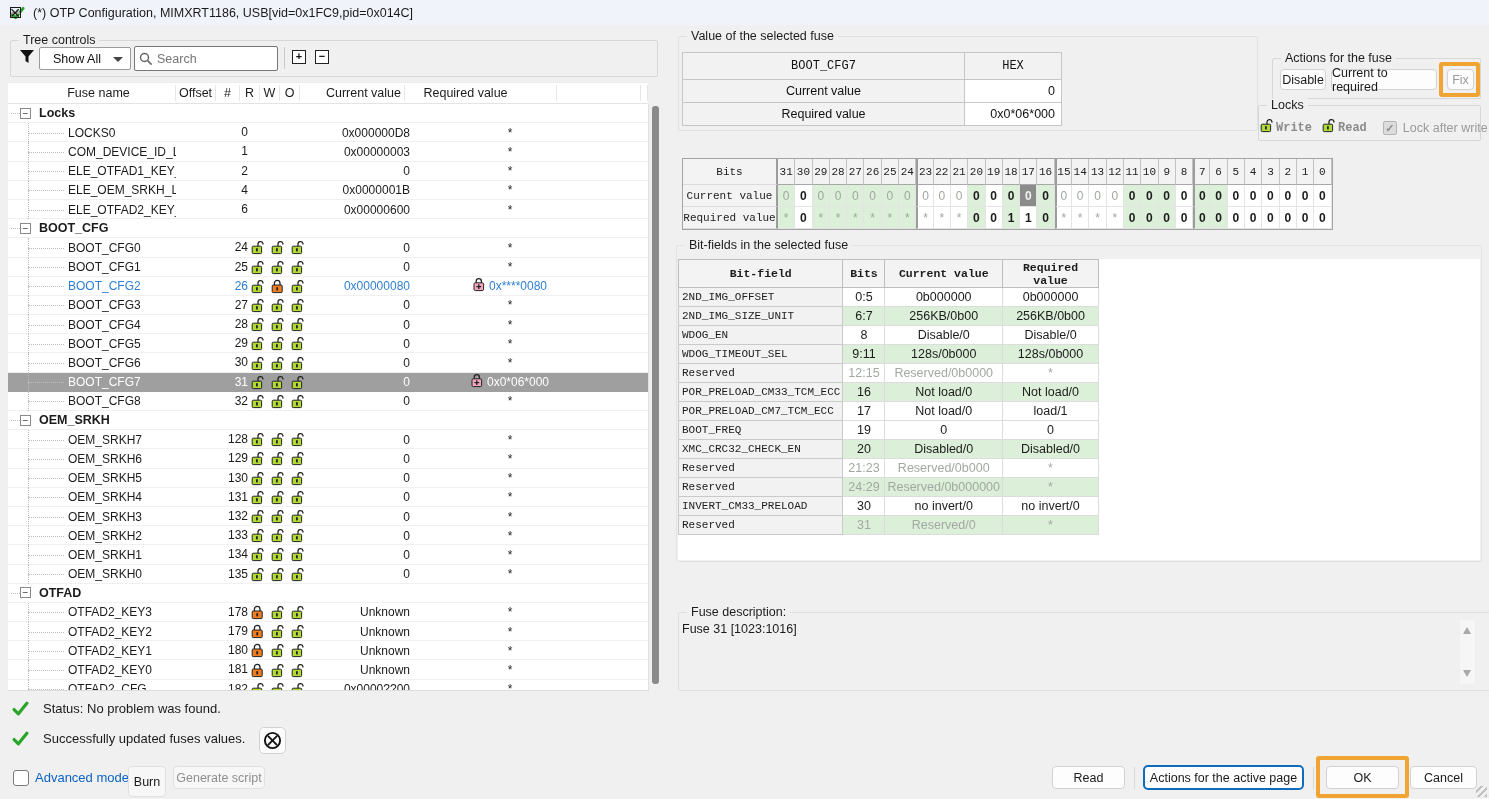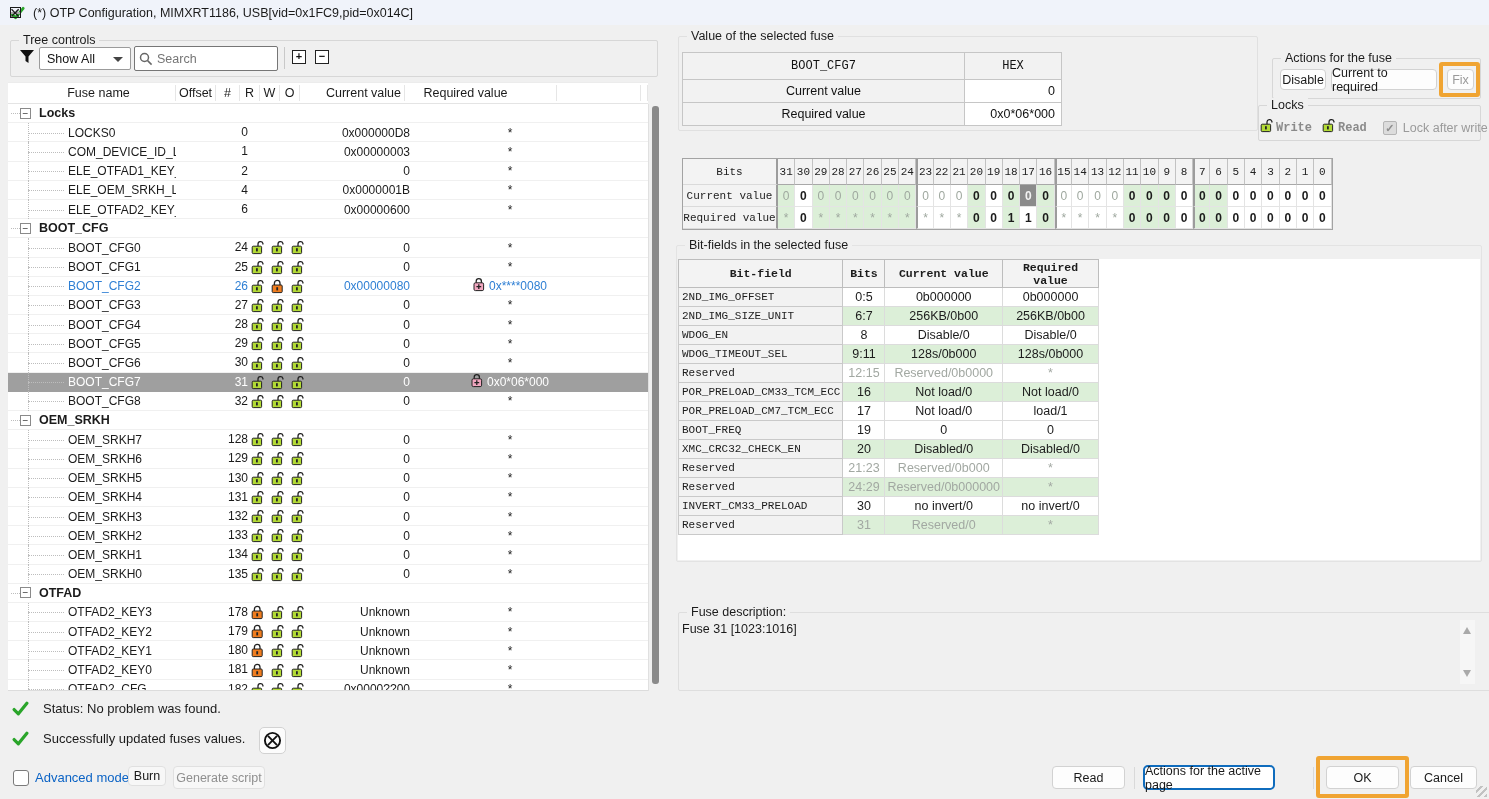--- a/index.html
+++ b/index.html
@@ -13,21 +13,21 @@
   .dash{width:11px;height:2px;background:#a9a9a9}
   .maxbox{width:11px;height:11px;border:1.6px solid #1a1a1a}
 
   
   .gb{position:absolute;border:1px solid #d7d7d7;border-radius:2px}
   .gb>.lg{position:absolute;top:-8px;left:8px;background:#f0f0f0;padding:0 4px;font-size:12.5px;color:#1c1c1c;white-space:nowrap}
 
   
   .gb-tree{left:10px;top:40px;width:648px;height:37px}
   .funnel{position:absolute;left:8px;top:8px}
-  .combo{position:absolute;left:28px;top:6px;width:92px;height:23px;border:1px solid #9b9b9b;border-radius:2px;background:#fff;font-size:12.5px;display:flex;align-items:center;padding-left:7px;color:#111}
+  .combo{position:absolute;left:28px;top:6px;width:92px;height:23px;border:1px solid #9b9b9b;border-radius:2px;background:#fff;font-size:12.5px;display:flex;align-items:center;padding-left:13px;color:#111}
   .combo .chev{position:absolute;right:7px;top:9px;width:0;height:0;border-left:5px solid transparent;border-right:5px solid transparent;border-top:5px solid #444}
   .searchbox{position:absolute;left:123px;top:5px;width:144px;height:25px;border:1px solid #767676;border-radius:2px;background:#fff;display:flex;align-items:center;padding:0 4px;gap:4px}
   .searchbox input{border:none;outline:none;width:100px;font-size:12.5px;font-family:"Liberation Sans",sans-serif;color:#222;background:transparent}
   .vsep1{position:absolute;left:273px;top:6px;height:22px;border-left:1px solid #c9c9c9}
   .tgl{position:absolute;top:9px;width:14px;height:14px;border:1.4px solid #222;background:#fff;font:bold 11px/11px "Liberation Sans",sans-serif;text-align:center;color:#111;cursor:pointer}
   .tgl.expand{left:281px}.tgl.collapse{left:304px}
 
   
   .tree-head{position:absolute;left:8px;top:82px;width:640px;height:22px;display:grid;grid-template-columns:168px 40px 24px 20px 20px 20px 105px 152px 84px 1fr;align-items:center;background:#fff;border-top:1px solid #ececec;border-bottom:1px solid #e4e4e4;font-size:12.5px;color:#1b1b1b}
   .tree-head span{display:block;height:16px;line-height:16px;border-right:1px solid #e6e6e6;text-align:center;overflow:hidden}
@@ -108,26 +108,26 @@
   .dsb .dn{position:absolute;left:3px;bottom:7px;width:0;height:0;border-left:4.5px solid transparent;border-right:4.5px solid transparent;border-top:7px solid #a9a9a9}
 
   
   .statusline{position:absolute;display:flex;align-items:center;gap:14px;font-size:13px;color:#1b1b1b}
   .st1{left:12px;top:701px}.st2{left:12px;top:731px}
   .dismiss{position:absolute;left:259px;top:727px;width:27px;height:27px;border:1px solid #d2d2d2;border-radius:5px;background:#fcfcfc;display:flex;align-items:center;justify-content:center;cursor:pointer}
 
   
   .cbx{position:absolute;left:13px;top:770px;width:16px;height:16px;border:1px solid #7a7a7a;border-radius:3px;background:#fff;cursor:pointer}
   .advlabel{position:absolute;left:35px;top:770px;font-size:13px;color:#0b63c5;cursor:pointer}
-  .burn{position:absolute;left:128px;top:766px;width:38px;height:20px;background:#f7f7f7;border-color:#e0e0e0}
+  .burn{position:absolute;left:128px;top:766px;width:38px;height:31px;background:#f7f7f7;border-color:#e0e0e0}
   .gens{position:absolute;left:173px;top:766px;width:92px;height:23px;background:#f7f7f7;border-color:#e0e0e0;color:#8f8f8f}
   .readb{position:absolute;left:1052px;top:766px;width:73px;height:23px}
   .fsep{position:absolute;top:767px;height:22px;border-left:1px solid #d9d9d9}
   .fsep.s1{left:1134px}.fsep.s2{left:1313px}
-  .actpage{position:absolute;left:1143px;top:765px;width:132px;height:25px;border:2px solid #0f6cbd;border-radius:5px;background:#fff}
+  .actpage{position:absolute;left:1143px;top:765px;width:161px;height:25px;border:2px solid #0f6cbd;border-radius:5px;background:#fff}
   .okb{position:absolute;left:1326px;top:766px;width:73px;height:23px}
   .orange-ok{position:absolute;left:1316px;top:756px;width:93px;height:42px;border:4px solid #f0a432;border-radius:3px;pointer-events:none}
   .cancelb{position:absolute;left:1410px;top:766px;width:67px;height:23px}
   .grip{position:absolute;right:2px;bottom:2px;width:11px;height:11px;background:repeating-linear-gradient(135deg,transparent 0 3px,#c2c2c2 3px 5px)}
 </style>
 </head>
 <body>
 
 <div id="app">
 

